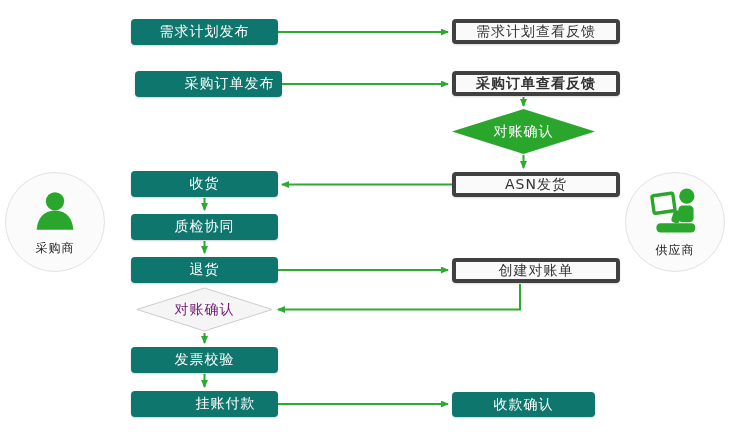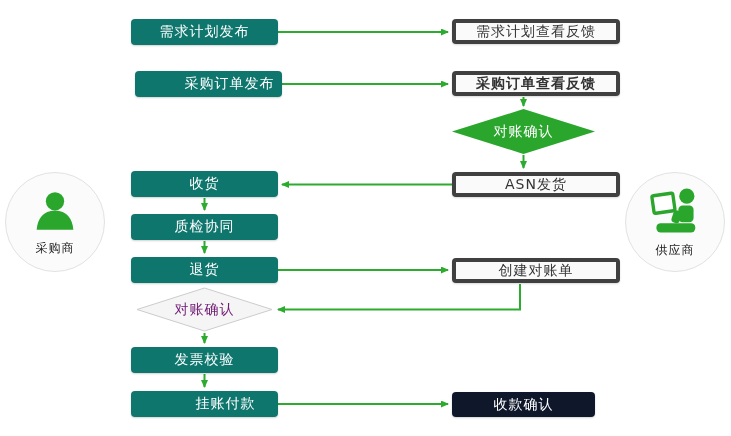--- a/index.html
+++ b/index.html
@@ -15,21 +15,21 @@
   }
   .box-green {
     width:147px; height:26px; background:#0f766e; color:#ffffff;
     border-radius:4px; box-shadow:0 1px 2px rgba(0,0,0,.18);
   }
   .box-white {
     width:168px; height:25px; background:#fafafa; color:#333333;
     border:4px solid #404040; border-radius:4px; box-shadow:0 1px 2px rgba(0,0,0,.15);
   }
   .box-red {
-    width:143px; height:25px; background:#0f172a; color:#ffffff;
+    width:143px; height:25px; background:#0f766e; color:#ffffff;
     border-radius:4px; box-shadow:0 1px 2px rgba(0,0,0,.18);
   }
   .diamond { position:absolute; }
   .diamond svg { position:absolute; left:0; top:0; }
   .diamond .dlabel {
     position:absolute; left:0; top:0; width:100%; height:100%;
     display:flex; align-items:center; justify-content:center;
     font-size:14px; letter-spacing:1px;
   }
   .diamond-green .dlabel { color:#ffffff; }

